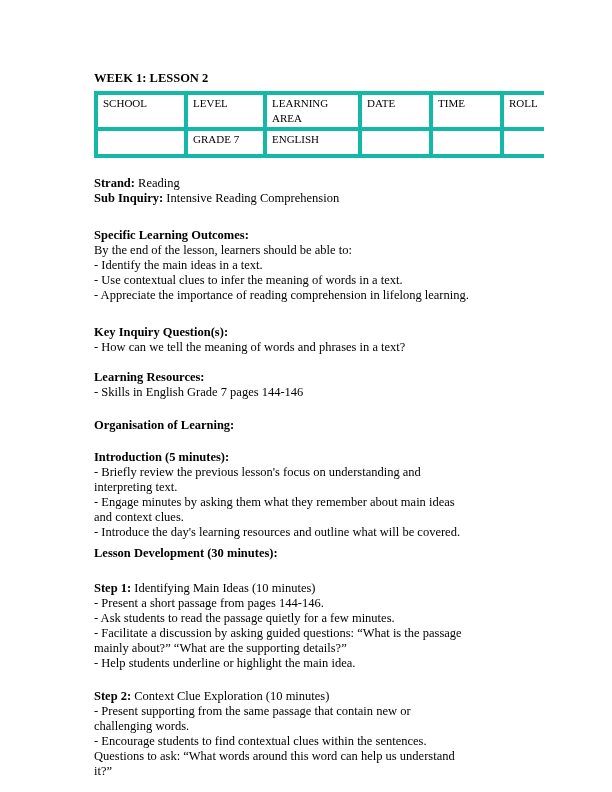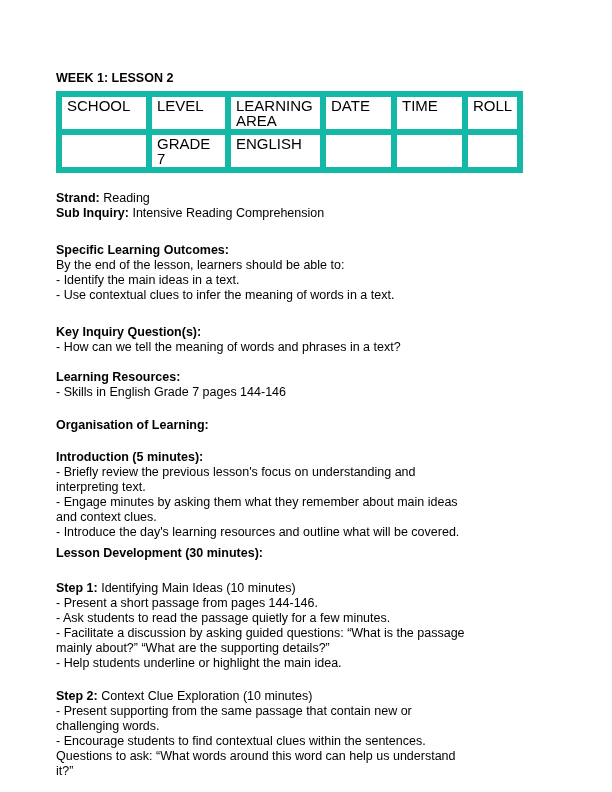--- a/index.html
+++ b/index.html
@@ -2,40 +2,40 @@
 <html><head>
 <meta charset="utf-8">
 <style>
   html, body { margin: 0; padding: 0; background: #ffffff; }
   .page {
     position: relative;
     width: 544px;
     height: 792px;
     background: #ffffff;
     box-sizing: border-box;
-    padding: 71px 72px 0 56px;
-    font-family: Liberation Sans, sans-serif;
+    padding: 71px 72px 0 94px;
+    font-family: Liberation Serif, serif;
     font-size: 12.5px;
     line-height: 15px;
     color: #000000;
     overflow: hidden;
   }
   .title { font-weight: bold; }
   b, .bold { font-weight: bold; }
   table.info {
     border-collapse: collapse;
     margin-top: 5px;
     table-layout: fixed;
     width: 461px;
   }
   table.info td {
-    border: 6px solid #14b8a6;
+    border: 4px solid #14b8a6;
     padding: 1px 5px;
     vertical-align: top;
-    font-size: 15px;
+    font-size: 11px;
     line-height: 15px;
     overflow: hidden;
   }
   tr.r1 td { height: 30px; }
   tr.r2 td { height: 21px; }
   .strand-block   { margin-top: 18px; }
   .sec-outcomes   { margin-top: 22px; }
   .sec-inquiry    { margin-top: 22px; }
   .sec-resources  { margin-top: 15px; }
   .sec-organisation { margin-top: 18px; }
@@ -83,20 +83,21 @@
   <div class="strand-block">
     <div><b>Strand:</b> <span>Reading</span></div>
     <div><b>Sub Inquiry:</b> <span>Intensive Reading Comprehension</span></div>
   </div>
 
   <div class="sec-outcomes">
     <div class="bold">Specific Learning Outcomes:</div>
     <div>By the end of the lesson, learners should be able to:</div>
     <div>- Identify the main ideas in a text.</div>
     <div>- Use contextual clues to infer the meaning of words in a text.</div>
+    <div>- Appreciate the importance of reading comprehension in lifelong learning.</div>
   </div>
 
   <div class="sec-inquiry">
     <div class="bold">Key Inquiry Question(s):</div>
     <div>- How can we tell the meaning of words and phrases in a text?</div>
   </div>
 
   <div class="sec-resources">
     <div class="bold">Learning Resources:</div>
     <div>- Skills in English Grade 7 pages 144-146</div>

